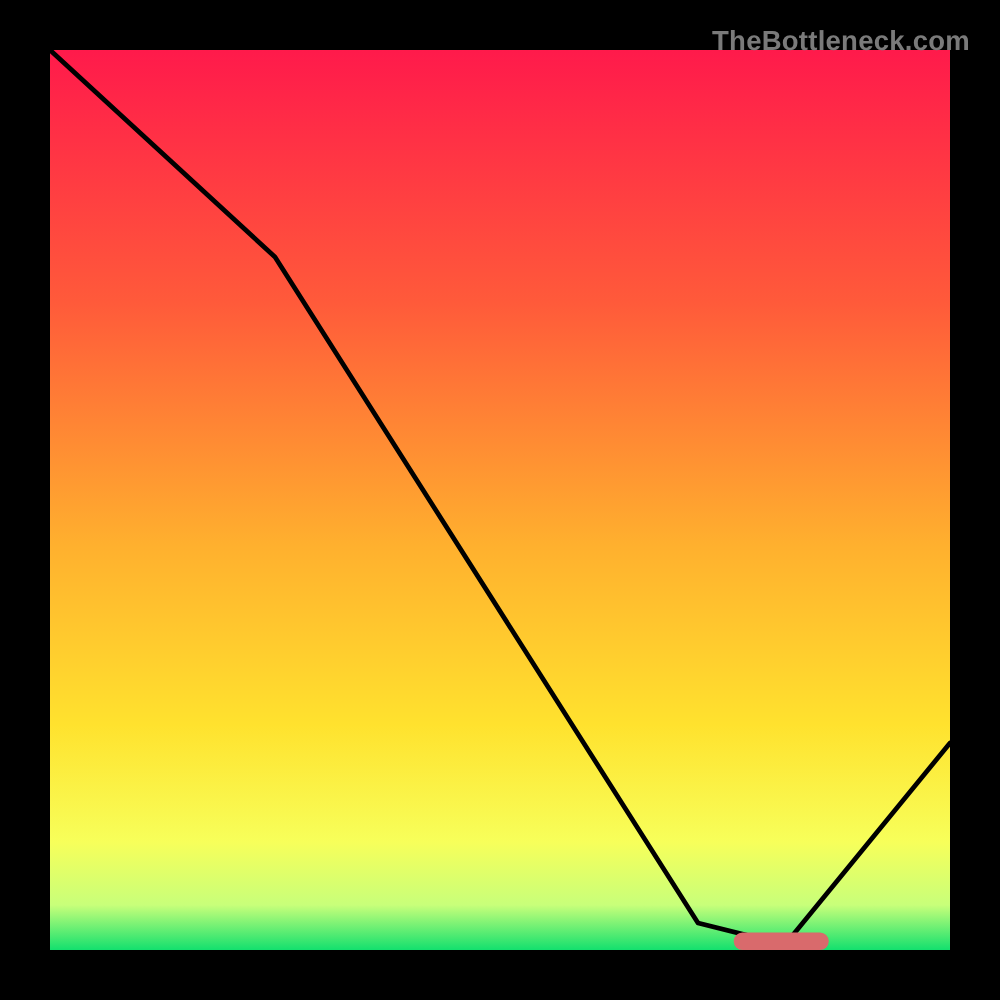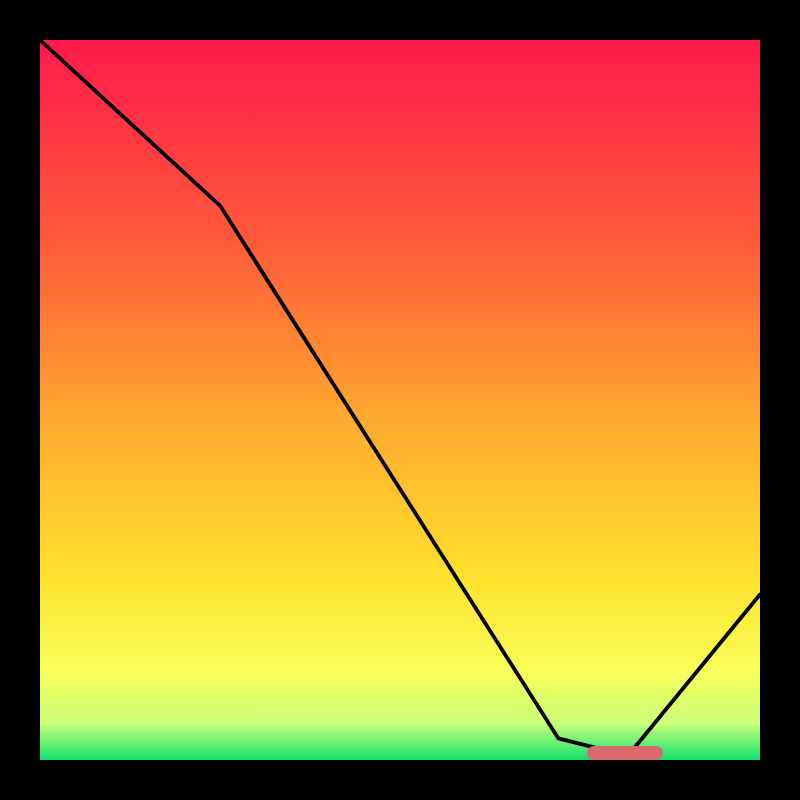--- a/index.html
+++ b/index.html
@@ -74,13 +74,14 @@
     </svg>
 
     <svg class="curve" viewBox="0 0 760 760" preserveAspectRatio="none">
       <path id="curve-path" d="M0.0 0.0 L190.0 174.8 L547.2 737.2 L608.0 752.4 L623.2 752.4 L760.0 585.2" fill="none" stroke="#000" stroke-width="4" stroke-linejoin="round" stroke-linecap="round"></path>
     </svg>
 
     <div class="marker" id="optimal-marker" style="left: 547.2px; width: 76px; bottom: 0px; background: rgb(217, 106, 108);"></div>
 
   </div>
 
+  <div class="watermark">TheBottleneck.com</div>
 </div>
 
 </body></html>

